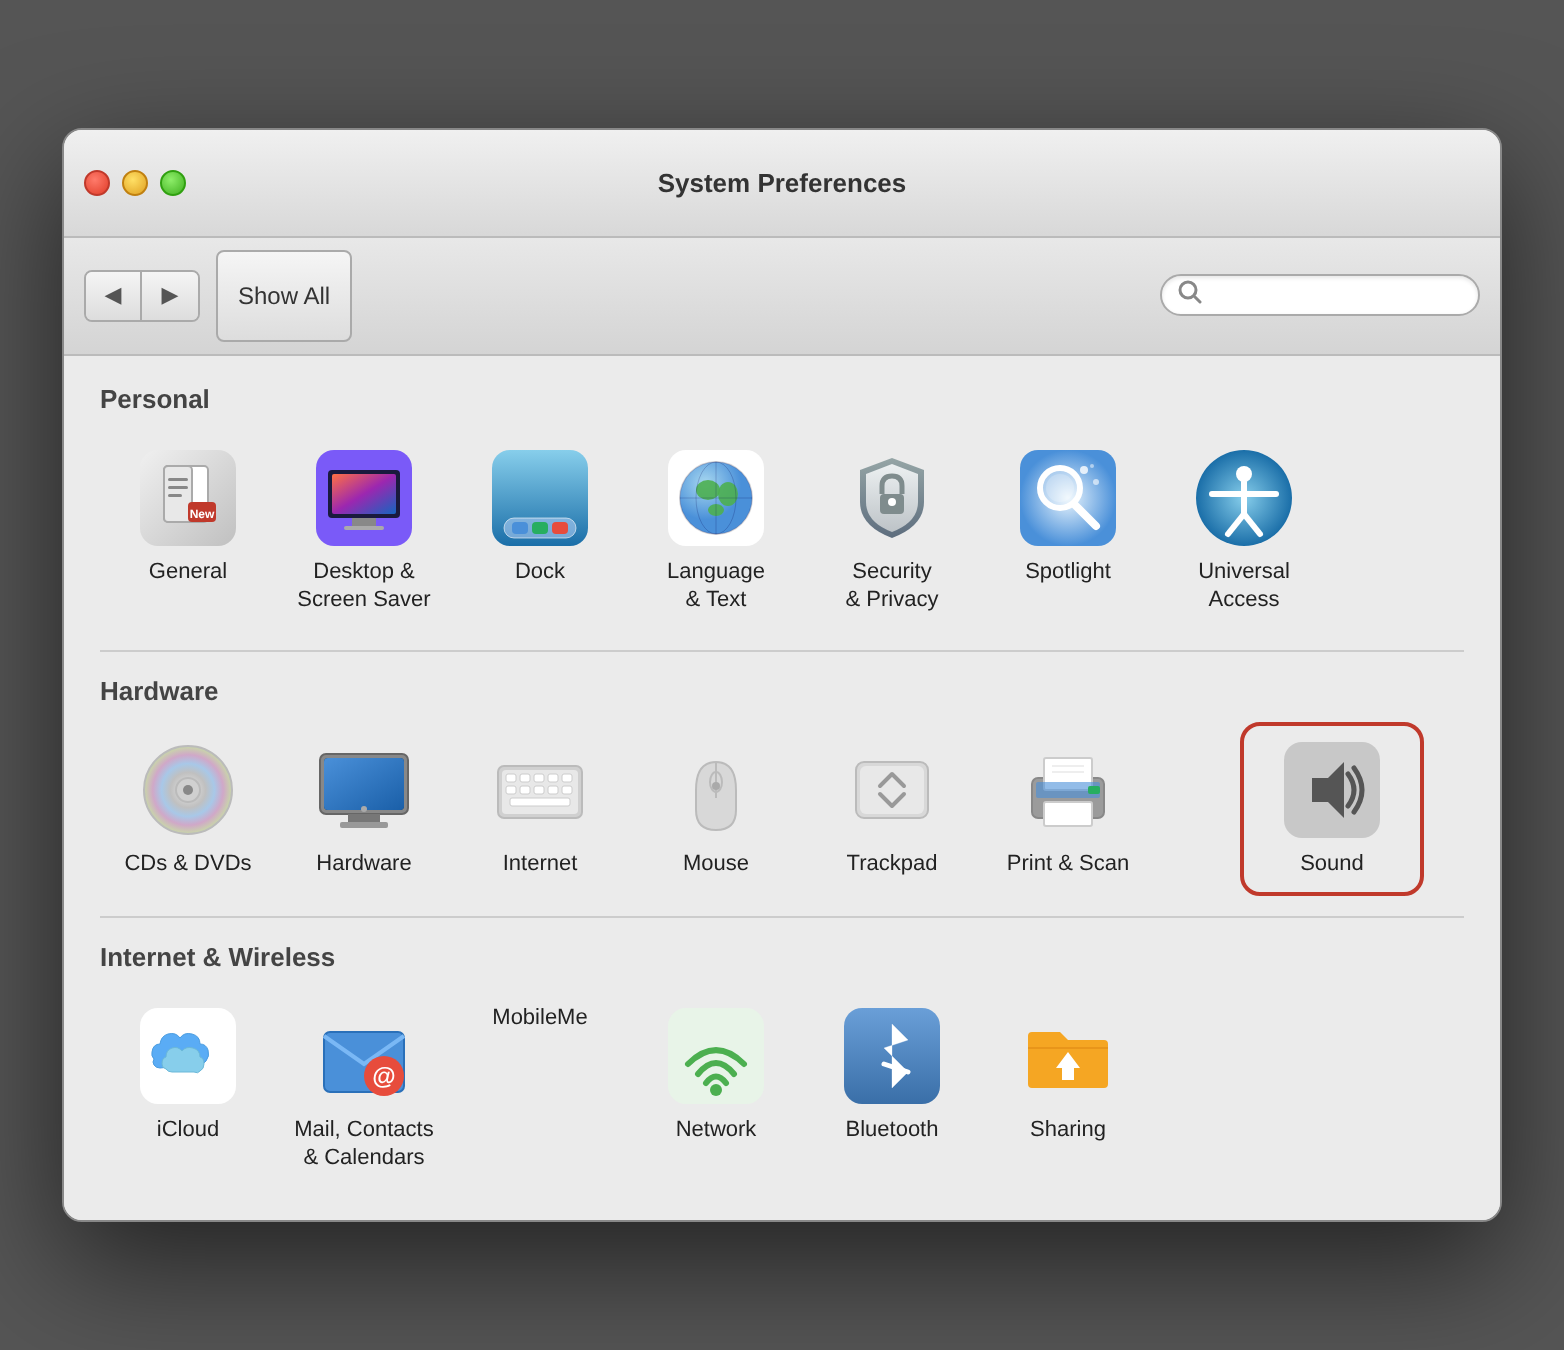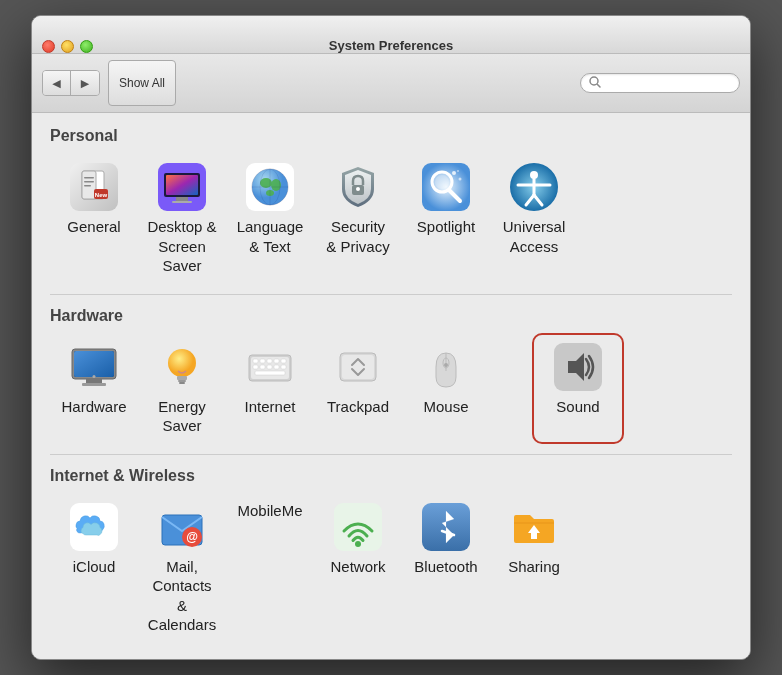--- a/index.html
+++ b/index.html
@@ -14,23 +14,23 @@
     .window {
       width: 720px;
       background: #ebebeb;
       border-radius: 10px;
       box-shadow: 0 20px 60px rgba(0,0,0,0.6);
       overflow: hidden;
       border: 1px solid #888;
     }
     .titlebar {
       background: linear-gradient(to bottom, #f0f0f0, #d8d8d8);
-      height: 38px;
-      display: flex;
-      align-items: flex-end;
+      height: 54px;
+      display: flex;
+      align-items: center;
       padding: 0 10px;
       border-bottom: 1px solid #bbb;
       position: relative;
     }
     .traffic-lights {
       display: flex;
       gap: 6px;
       align-items: center;
     }
     .traffic-light {
@@ -103,21 +103,21 @@
       outline: none;
       font-size: 12px;
       width: 100%;
       background: transparent;
     }
     .content {
       padding: 14px 18px 18px;
       background: #ebebeb;
     }
     .section-header {
-      font-size: 16px;
+      font-size: 13px;
       font-weight: 700;
       color: #444;
       margin-bottom: 10px;
       margin-top: 12px;
     }
     .section-header:first-child { margin-top: 0; }
     .section-divider {
       border: none;
       border-top: 1px solid #ccc;
       margin: 12px 0;
@@ -146,21 +146,21 @@
     .pref-icon {
       width: 52px;
       height: 52px;
       display: flex;
       align-items: center;
       justify-content: center;
       margin-bottom: 4px;
     }
     .pref-icon svg { width: 48px; height: 48px; }
     .pref-label {
-      font-size: 15px;
+      font-size: 11px;
       color: #222;
       text-align: center;
       line-height: 1.3;
     }
   </style>
 </head>
 <body>
 
 <div class="window">
 
@@ -232,20 +232,40 @@
                 <stop offset="100%" stop-color="#1565c0"></stop>
               </linearGradient>
             </defs>
             <rect x="18" y="34" width="12" height="4" fill="#888"></rect>
             <rect x="14" y="38" width="20" height="2" rx="1" fill="#aaa"></rect>
           </svg>
         </div>
         <span class="pref-label">Desktop &amp;<br>Screen Saver</span>
       </div>
 
+      <div class="pref-item">
+        <div class="pref-icon">
+          <svg width="48" height="48" viewBox="0 0 48 48">
+            <defs>
+              <linearGradient id="grad-dock" x1="0" y1="0" x2="0" y2="1">
+                <stop offset="0%" stop-color="#87ceeb"></stop>
+                <stop offset="100%" stop-color="#1a6ea8"></stop>
+              </linearGradient>
+            </defs>
+            <rect width="48" height="48" rx="9" fill="url(#grad-dock)"></rect>
+
+            <rect x="6" y="34" width="36" height="10" rx="5" fill="rgba(200,220,255,0.5)" stroke="rgba(255,255,255,0.6)" stroke-width="0.5"></rect>
+
+            <rect x="10" y="36" width="8" height="6" rx="2" fill="#4a90d9"></rect>
+            <rect x="20" y="36" width="8" height="6" rx="2" fill="#27ae60"></rect>
+            <rect x="30" y="36" width="8" height="6" rx="2" fill="#e74c3c"></rect>
+          </svg>
+        </div>
+        <span class="pref-label">Dock</span>
+      </div>
 
 
       <div class="pref-item">
         <div class="pref-icon">
           <svg width="48" height="48" viewBox="0 0 48 48">
             <rect width="48" height="48" rx="9" fill="white"></rect>
 
             <circle cx="24" cy="24" r="18" fill="white" stroke="#ddd" stroke-width="1"></circle>
 
             <ellipse cx="24" cy="24" rx="18" ry="18" fill="url(#grad-lang)"></ellipse>
@@ -342,20 +362,39 @@
         </div>
         <span class="pref-label">Universal<br>Access</span>
       </div>
     </div>
 
     <hr class="section-divider">
 
     <div class="section-header">Hardware</div>
     <div class="icons-grid">
 
+      <div class="pref-item">
+        <div class="pref-icon">
+          <svg width="48" height="48" viewBox="0 0 48 48">
+            <defs>
+              <radialGradient id="disc-grad" cx="50%" cy="50%">
+                <stop offset="0%" stop-color="#e8e8e8"></stop>
+                <stop offset="40%" stop-color="#c0c0c0"></stop>
+                <stop offset="60%" stop-color="#a8c8e8"></stop>
+                <stop offset="80%" stop-color="#d0a8c8"></stop>
+                <stop offset="100%" stop-color="#c8d8a8"></stop>
+              </radialGradient>
+            </defs>
+            <circle cx="24" cy="24" r="22" fill="url(#disc-grad)" stroke="#bbb" stroke-width="1"></circle>
+            <circle cx="24" cy="24" r="6" fill="#d0d0d0" stroke="#bbb" stroke-width="1"></circle>
+            <circle cx="24" cy="24" r="2.5" fill="#888"></circle>
+          </svg>
+        </div>
+        <span class="pref-label">CDs &amp; DVDs</span>
+      </div>
 
       <div class="pref-item">
         <div class="pref-icon">
           <svg width="48" height="48" viewBox="0 0 48 48">
             <rect x="2" y="6" width="44" height="30" rx="3" fill="#888" stroke="#666" stroke-width="1"></rect>
             <rect x="4" y="8" width="40" height="26" rx="2" fill="#1a3a5c"></rect>
             <rect x="4" y="8" width="40" height="26" rx="2" fill="url(#grad-disp)"></rect>
             <defs>
               <linearGradient id="grad-disp" x1="0" y1="0" x2="1" y2="1">
                 <stop offset="0%" stop-color="#4a90d9"></stop>
@@ -363,41 +402,20 @@
               </linearGradient>
             </defs>
             <rect x="16" y="36" width="16" height="4" fill="#777"></rect>
             <rect x="12" y="40" width="24" height="3" rx="1" fill="#999"></rect>
             <circle cx="24" cy="33.5" r="1.5" fill="#aaa"></circle>
           </svg>
         </div>
         <span class="pref-label">Hardware</span>
       </div>
 
-      <div class="pref-item">
-        <div class="pref-icon">
-          <svg width="48" height="48" viewBox="0 0 48 48">
-
-            <circle cx="24" cy="20" r="14" fill="url(#grad-energy)"></circle>
-            <defs>
-              <radialGradient id="grad-energy" cx="40%" cy="35%">
-                <stop offset="0%" stop-color="#ffee88"></stop>
-                <stop offset="100%" stop-color="#f5a623"></stop>
-              </radialGradient>
-            </defs>
-
-            <rect x="19" y="33" width="10" height="4" rx="1" fill="#aaa"></rect>
-            <rect x="20" y="37" width="8" height="2" rx="1" fill="#999"></rect>
-            <rect x="21" y="39" width="6" height="2" rx="1" fill="#888"></rect>
-
-            <path d="M20 28 Q24 32 28 28" fill="none" stroke="#c88" stroke-width="1.5"></path>
-          </svg>
-        </div>
-        <span class="pref-label">Energy<br>Saver</span>
-      </div>
 
       <div class="pref-item">
         <div class="pref-icon">
           <svg width="48" height="48" viewBox="0 0 48 48">
             <rect x="3" y="12" width="42" height="26" rx="3" fill="#d0d0d0" stroke="#bbb" stroke-width="1"></rect>
             <rect x="5" y="14" width="38" height="22" rx="2" fill="#e8e8e8"></rect>
 
             <rect x="7" y="16" width="5" height="4" rx="1" fill="white" stroke="#ccc" stroke-width="0.5"></rect>
             <rect x="14" y="16" width="5" height="4" rx="1" fill="white" stroke="#ccc" stroke-width="0.5"></rect>
             <rect x="21" y="16" width="5" height="4" rx="1" fill="white" stroke="#ccc" stroke-width="0.5"></rect>
@@ -410,42 +428,60 @@
             <rect x="35" y="22" width="5" height="4" rx="1" fill="white" stroke="#ccc" stroke-width="0.5"></rect>
             <rect x="9" y="28" width="30" height="4" rx="1" fill="white" stroke="#ccc" stroke-width="0.5"></rect>
           </svg>
         </div>
         <span class="pref-label">Internet</span>
       </div>
 
       <div class="pref-item">
         <div class="pref-icon">
           <svg width="48" height="48" viewBox="0 0 48 48">
-            <rect x="6" y="10" width="36" height="28" rx="4" fill="#d8d8d8" stroke="#bbb" stroke-width="1"></rect>
-            <rect x="8" y="12" width="32" height="24" rx="3" fill="#e8e8e8"></rect>
-
-            <path d="M18 22 L24 16 L30 22" fill="none" stroke="#999" stroke-width="2" stroke-linecap="round" stroke-linejoin="round"></path>
-            <path d="M18 26 L24 32 L30 26" fill="none" stroke="#999" stroke-width="2" stroke-linecap="round" stroke-linejoin="round"></path>
-          </svg>
-        </div>
-        <span class="pref-label">Trackpad</span>
-      </div>
-
-      <div class="pref-item">
-        <div class="pref-icon">
-          <svg width="48" height="48" viewBox="0 0 48 48">
             <path d="M14 24 Q14 10 24 10 Q34 10 34 24 L34 34 Q34 44 24 44 Q14 44 14 34 Z" fill="#d8d8d8" stroke="#bbb" stroke-width="1"></path>
             <line x1="24" y1="10" x2="24" y2="28" stroke="#bbb" stroke-width="1"></line>
             <ellipse cx="24" cy="20" rx="3" ry="5" fill="none" stroke="#bbb" stroke-width="1"></ellipse>
             <circle cx="24" cy="22" r="2" fill="#aaa"></circle>
           </svg>
         </div>
         <span class="pref-label">Mouse</span>
       </div>
 
+      <div class="pref-item">
+        <div class="pref-icon">
+          <svg width="48" height="48" viewBox="0 0 48 48">
+            <rect x="6" y="10" width="36" height="28" rx="4" fill="#d8d8d8" stroke="#bbb" stroke-width="1"></rect>
+            <rect x="8" y="12" width="32" height="24" rx="3" fill="#e8e8e8"></rect>
+
+            <path d="M18 22 L24 16 L30 22" fill="none" stroke="#999" stroke-width="2" stroke-linecap="round" stroke-linejoin="round"></path>
+            <path d="M18 26 L24 32 L30 26" fill="none" stroke="#999" stroke-width="2" stroke-linecap="round" stroke-linejoin="round"></path>
+          </svg>
+        </div>
+        <span class="pref-label">Trackpad</span>
+      </div>
+
+      <div class="pref-item">
+        <div class="pref-icon">
+          <svg width="48" height="48" viewBox="0 0 48 48">
+
+            <rect x="6" y="18" width="36" height="20" rx="3" fill="#9b9b9b" stroke="#888" stroke-width="1"></rect>
+
+            <rect x="12" y="8" width="24" height="16" rx="1" fill="white" stroke="#ccc" stroke-width="1"></rect>
+            <rect x="12" y="30" width="24" height="12" rx="1" fill="white" stroke="#ccc" stroke-width="1"></rect>
+
+            <rect x="8" y="20" width="32" height="8" rx="1" fill="#4a90d9" opacity="0.6"></rect>
+            <rect x="34" y="22" width="6" height="4" rx="1" fill="#27ae60"></rect>
+
+            <line x1="16" y1="12" x2="32" y2="12" stroke="#eee" stroke-width="1"></line>
+            <line x1="16" y1="15" x2="32" y2="15" stroke="#eee" stroke-width="1"></line>
+          </svg>
+        </div>
+        <span class="pref-label">Print &amp; Scan</span>
+      </div>
 
       <div class="pref-item selected">
         <div class="pref-icon">
           <svg width="48" height="48" viewBox="0 0 48 48">
             <rect width="48" height="48" rx="9" fill="#c8c8c8"></rect>
 
             <polygon points="14,18 22,18 30,10 30,38 22,30 14,30" fill="#555"></polygon>
 
             <path d="M32 16 Q38 24 32 32" fill="none" stroke="#555" stroke-width="2.5" stroke-linecap="round"></path>
             <path d="M35 13 Q43 24 35 35" fill="none" stroke="#555" stroke-width="2.5" stroke-linecap="round"></path>

